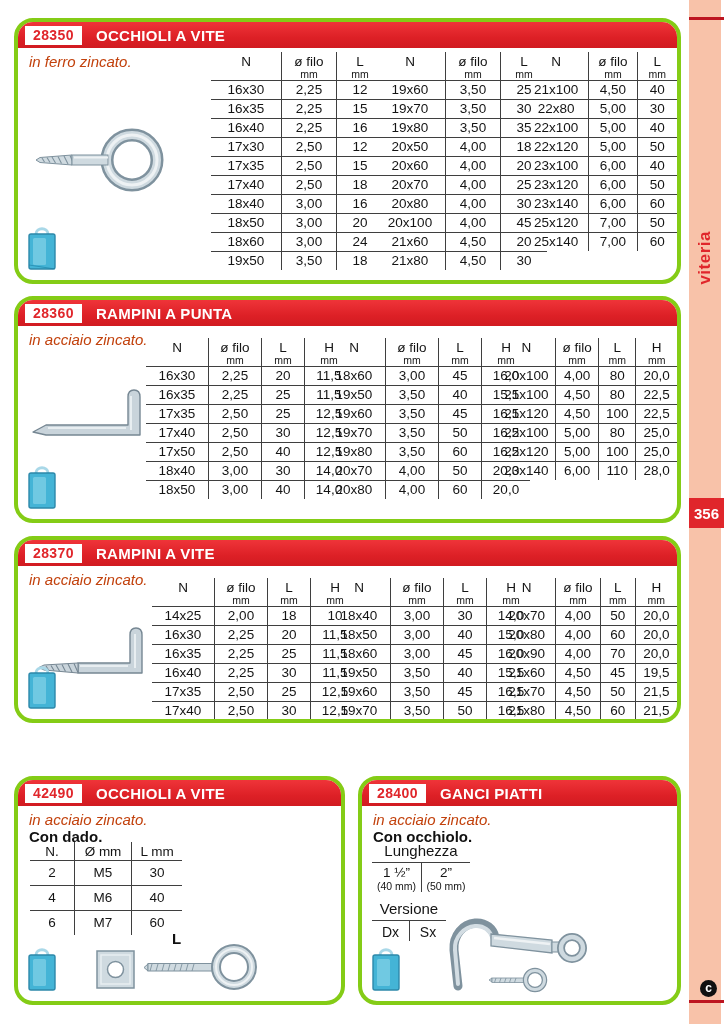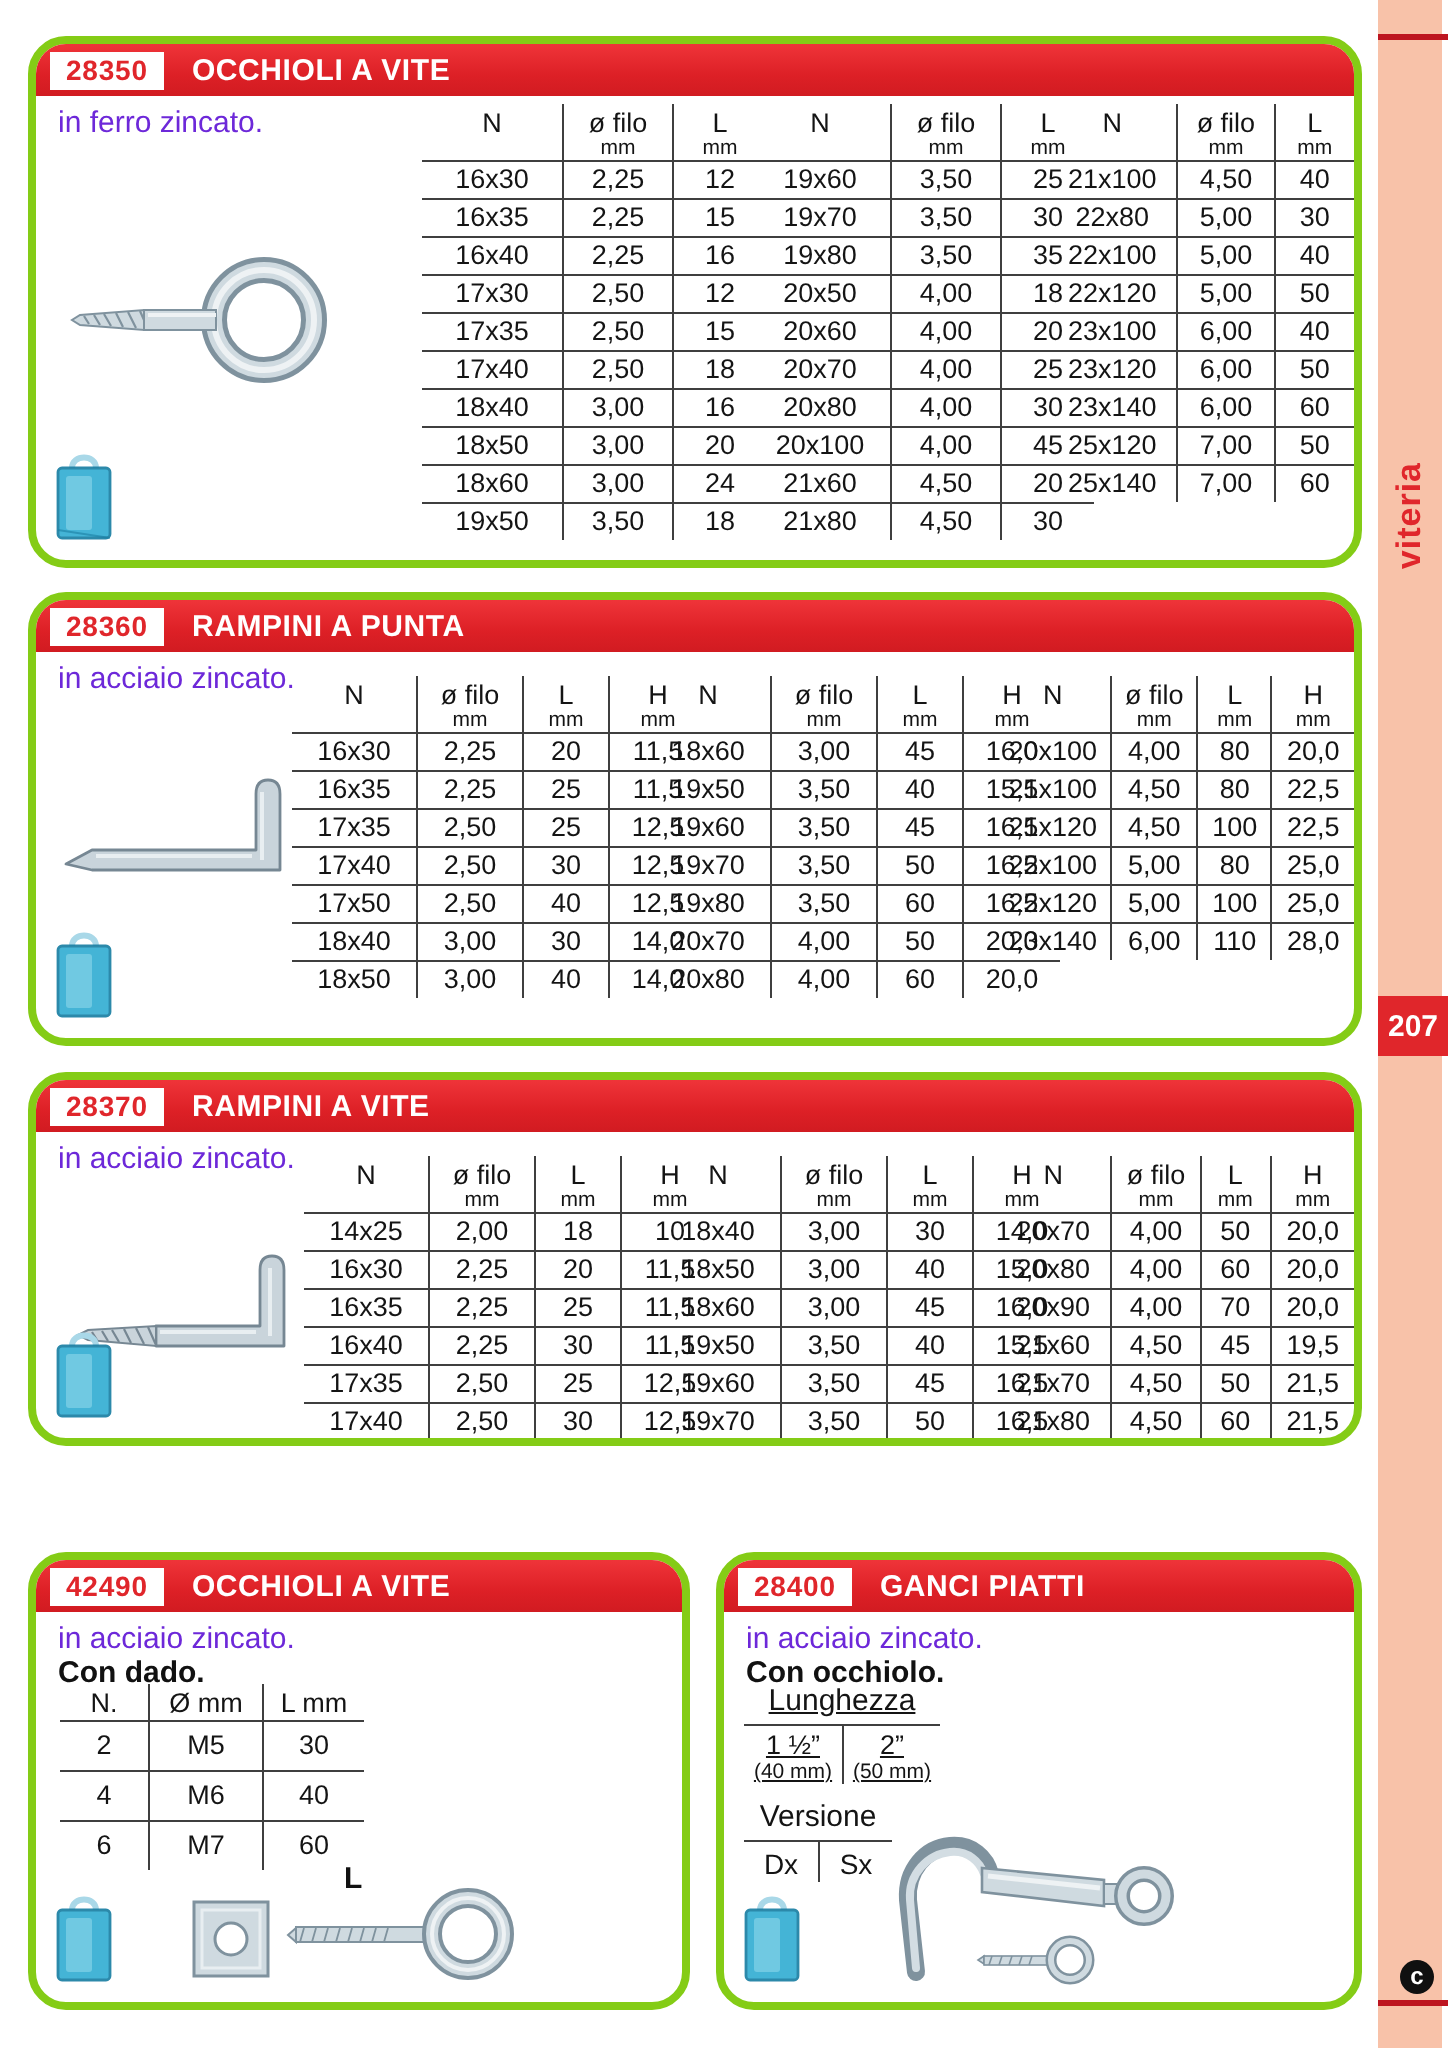--- a/index.html
+++ b/index.html
@@ -14,21 +14,21 @@
   }
   .phead{
     height:26px;background:linear-gradient(180deg,#ef3439 0%,#dd2026 60%,#d11b21 100%);
     display:flex;align-items:center;
   }
   .code{
     background:#ffffff;color:#e0262b;font-weight:bold;font-size:14px;
     padding:1px 8px;margin-left:7px;letter-spacing:.4px;line-height:17px;
   }
   .ptitle{color:#ffffff;font-weight:bold;font-size:15px;margin-left:14px;letter-spacing:.3px;}
-  .subtitle{position:absolute;left:11px;top:31px;font-size:15px;color:#6d28d9;}
+  .subtitle{position:absolute;left:11px;top:31px;font-size:15px;color:#c2410c;font-style:italic;}
   .subtitle2{position:absolute;left:11px;top:48px;font-size:15px;font-weight:bold;color:#111;}
   
   .spec{position:absolute;border-collapse:collapse;color:#141414;}
   .spec th{
     font-weight:normal;font-size:13.5px;text-align:center;vertical-align:top;
     padding:2px 4px 1px;border-bottom:1px solid #3f3f3f;line-height:15px;
   }
   .spec th .h-sub{font-size:10.5px;line-height:10px;}
   .spec td{
     font-size:13.5px;text-align:center;padding:1px 4px;height:16px;
@@ -798,21 +798,21 @@
 </section>
 
 <section class="panel" style="left:358px;top:776px;width:323px;height:229px;">
   <div class="phead">
     <span class="code">28400</span>
     <span class="ptitle">GANCI PIATTI</span>
   </div>
   <div class="subtitle">in acciaio zincato.</div>
   <div class="subtitle2">Con occhiolo.</div>
 
-  <div class="mini" style="left:10px;top:62px;width:98px;text-decoration:underline;">
+  <div class="mini" style="left:10px;top:62px;width:98px;">
     <div class="mini-title">Lunghezza</div>
     <div class="mini-row">
       <div class="mini-cell" style="width:49px;">
         <div class="mini-size">1 ½”</div>
         <div class="mini-mm">(40 mm)</div>
       </div>
       <div class="mini-cell" style="width:48px;">
         <div class="mini-size">2”</div>
         <div class="mini-mm">(50 mm)</div>
       </div>
@@ -847,15 +847,15 @@
     <rect x="4" y="9" width="26" height="35" rx="2" fill="#35aed3" stroke="#1b7fa3" stroke-width="1.4" opacity="0.92"></rect>
     <rect x="8" y="13" width="13" height="27" rx="1.5" fill="#7fd0e6" opacity="0.75"></rect>
   </svg>
 </section>
 
 <div class="sidebar-band"></div>
 <div class="sb-topline"></div>
 <div class="viteria-wrap">
   <span>viteria</span>
 </div>
-<div class="page-box">207</div>
+<div class="page-box">356</div>
 <div class="logo-dot">c</div>
 <div class="sb-bottomline"></div>
 
 </body></html>

